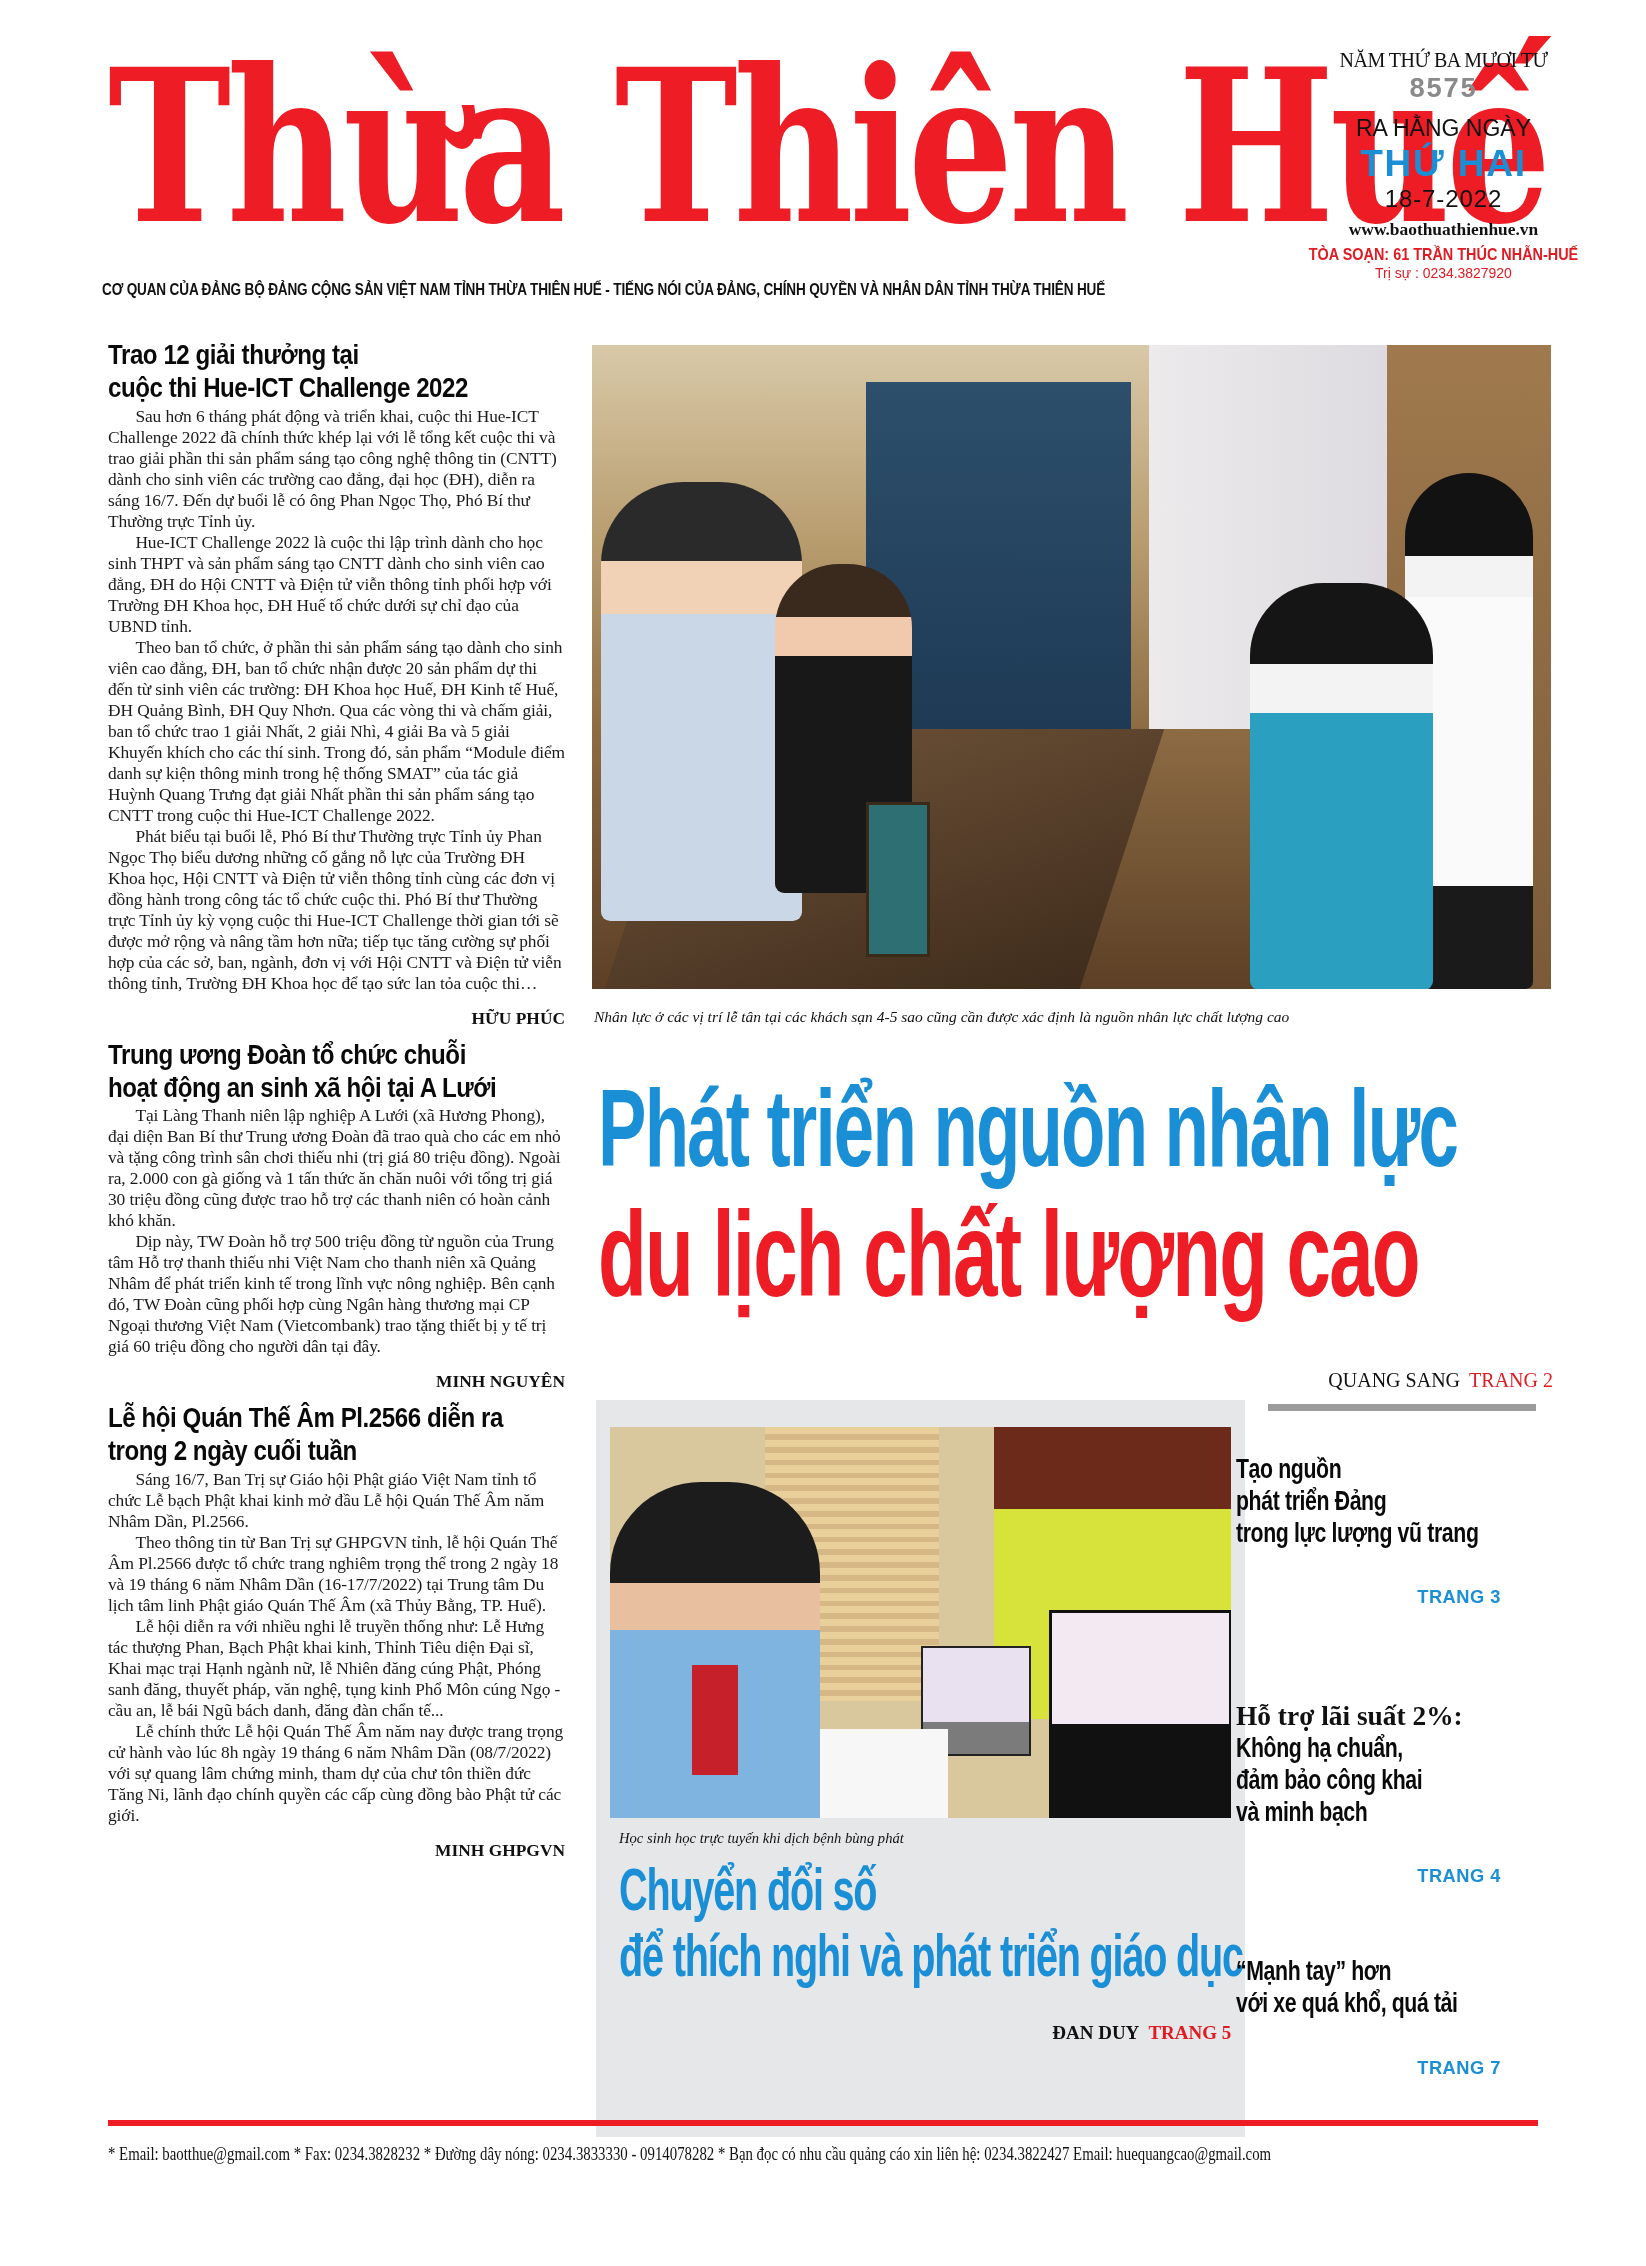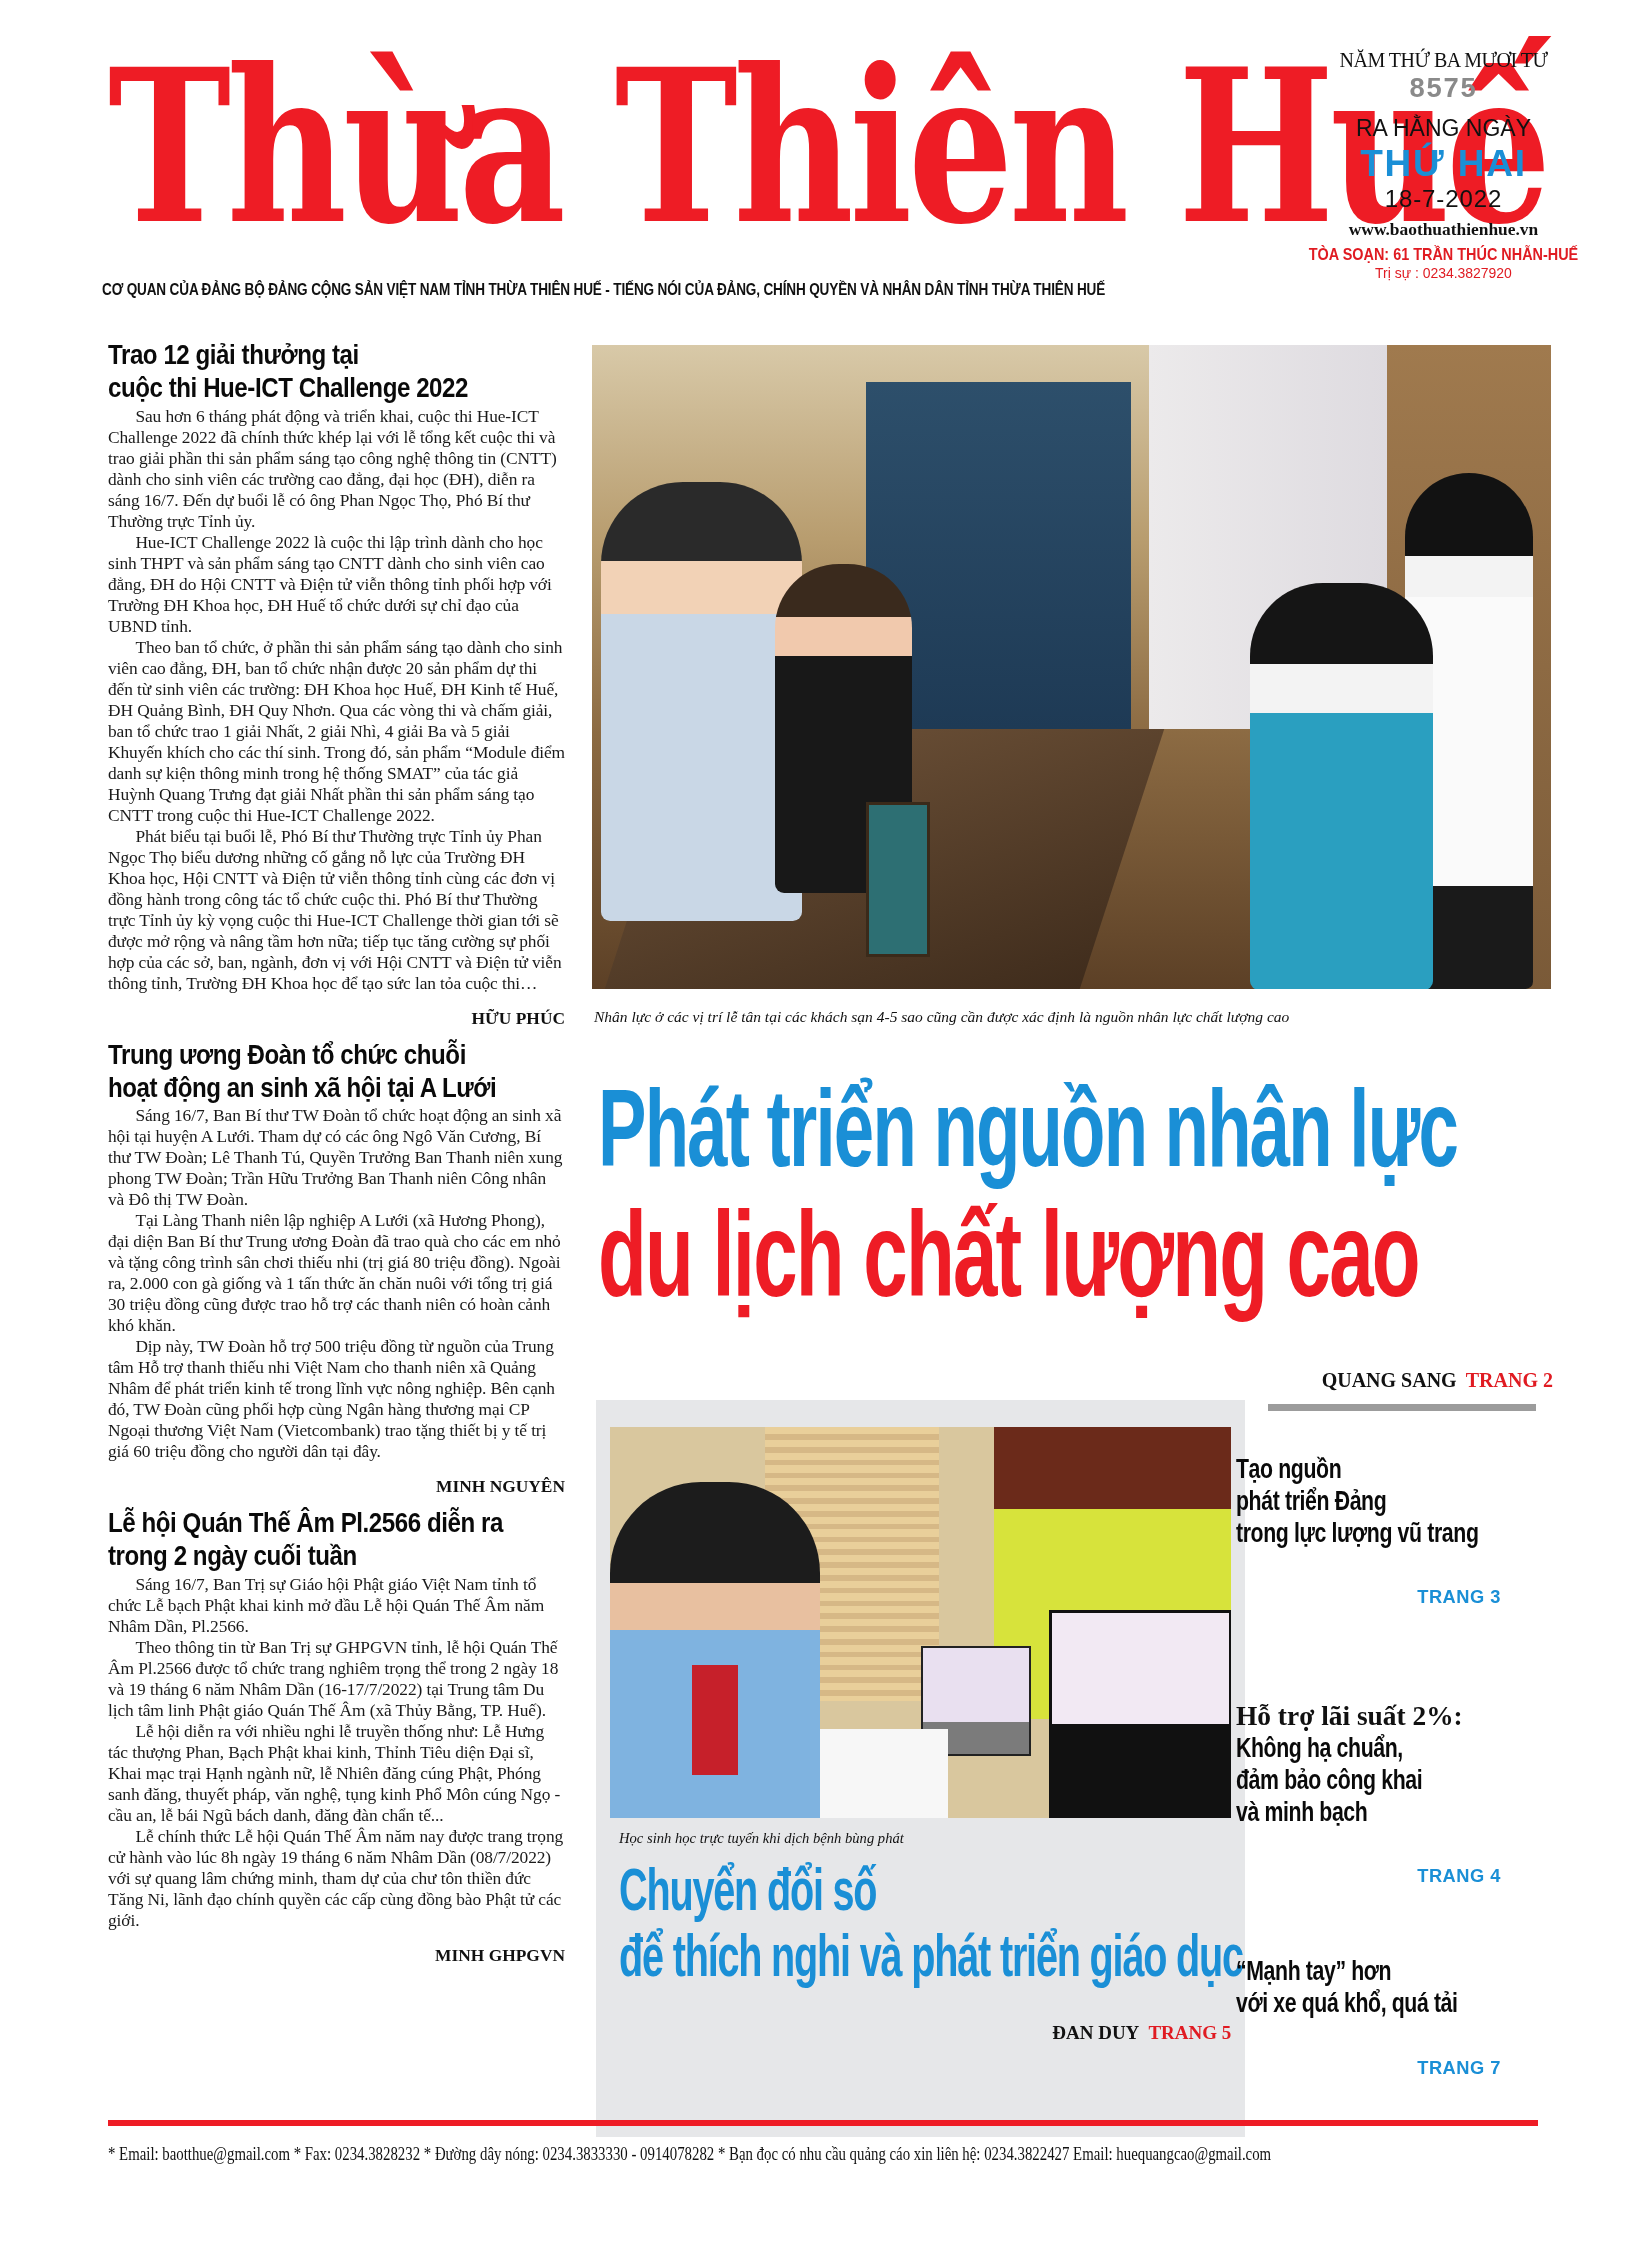--- a/index.html
+++ b/index.html
@@ -81,21 +81,21 @@
   .lead-line1 {
     font-size: 110px; line-height: 117px; color: #1a8fd6; white-space: nowrap;
     letter-spacing: -2.7px; transform: scaleX(0.66); transform-origin: left center;
   }
   .lead-line2 {
     font-size: 121px; line-height: 128px; color: #ee1c25; white-space: nowrap;
     letter-spacing: -2.7px; transform: scaleX(0.66); transform-origin: left center; margin-top: 3.7px;
   }
   .lead-byline {
     left: 1215px; top: 1368px; width: 338px; text-align: right;
-    font-family: "Liberation Serif", serif; font-weight: bold; font-size: 20px; line-height: 24px;
+    font-family: "Liberation Serif", serif; font-weight: normal; font-size: 20px; line-height: 24px;
   }
   .lead-byline .author { color: #111; }
   .lead-byline .page { color: #e01b22; margin-left: 9.1px; }
 
   
   .feature-box { left: 596px; top: 1400px; width: 649px; height: 737px; background: #e6e7e9; }
   .feature-photo { position: absolute; left: 13.7px; top: 27.4px; width: 621px; height: 391px; overflow: hidden; background: #d9c79e; }
   .fp-wall { position:absolute; left: 155px; top: 0; width: 174px; height: 274px; background: repeating-linear-gradient(180deg,#e9cf9a 0 7.3px,#d6b886 7.3px 12.8px); }
   .fp-kitchen { position:absolute; left: 384px; top: 82px; width: 238px; height: 210px; background: #d7e33b; }
   .fp-cabinet { position:absolute; left: 384px; top: 0; width: 238px; height: 82px; background: #6b2a1a; }
@@ -175,21 +175,20 @@
     </div>
     <div class="article-byline">HỮU PHÚC</div>
   </div>
 
   <div class="article">
     <div class="article-title">
       <div>Trung ương Đoàn tổ chức chuỗi</div>
       <div>hoạt động an sinh xã hội tại A Lưới</div>
     </div>
     <div class="article-body">
-      <p>Sáng 16/7, Ban Bí thư TW Đoàn tổ chức hoạt động an sinh xã hội tại huyện A Lưới. Tham dự có các ông Ngô Văn Cương, Bí thư TW Đoàn; Lê Thanh Tú, Quyền Trưởng Ban Thanh niên xung phong TW Đoàn; Trần Hữu Trưởng Ban Thanh niên Công nhân và Đô thị TW Đoàn.</p>
       <p>Tại Làng Thanh niên lập nghiệp A Lưới (xã Hương Phong), đại diện Ban Bí thư Trung ương Đoàn đã trao quà cho các em nhỏ và tặng công trình sân chơi thiếu nhi (trị giá 80 triệu đồng). Ngoài ra, 2.000 con gà giống và 1 tấn thức ăn chăn nuôi với tổng trị giá 30 triệu đồng cũng được trao hỗ trợ các thanh niên có hoàn cảnh khó khăn.</p>
       <p>Dịp này, TW Đoàn hỗ trợ 500 triệu đồng từ nguồn của Trung tâm Hỗ trợ thanh thiếu nhi Việt Nam cho thanh niên xã Quảng Nhâm để phát triển kinh tế trong lĩnh vực nông nghiệp. Bên cạnh đó, TW Đoàn cũng phối hợp cùng Ngân hàng thương mại CP Ngoại thương Việt Nam (Vietcombank) trao tặng thiết bị y tế trị giá 60 triệu đồng cho người dân tại đây.</p>
     </div>
     <div class="article-byline">MINH NGUYÊN</div>
   </div>
 
   <div class="article">
     <div class="article-title">
       <div>Lễ hội Quán Thế Âm Pl.2566 diễn ra</div>
       <div>trong 2 ngày cuối tuần</div>

